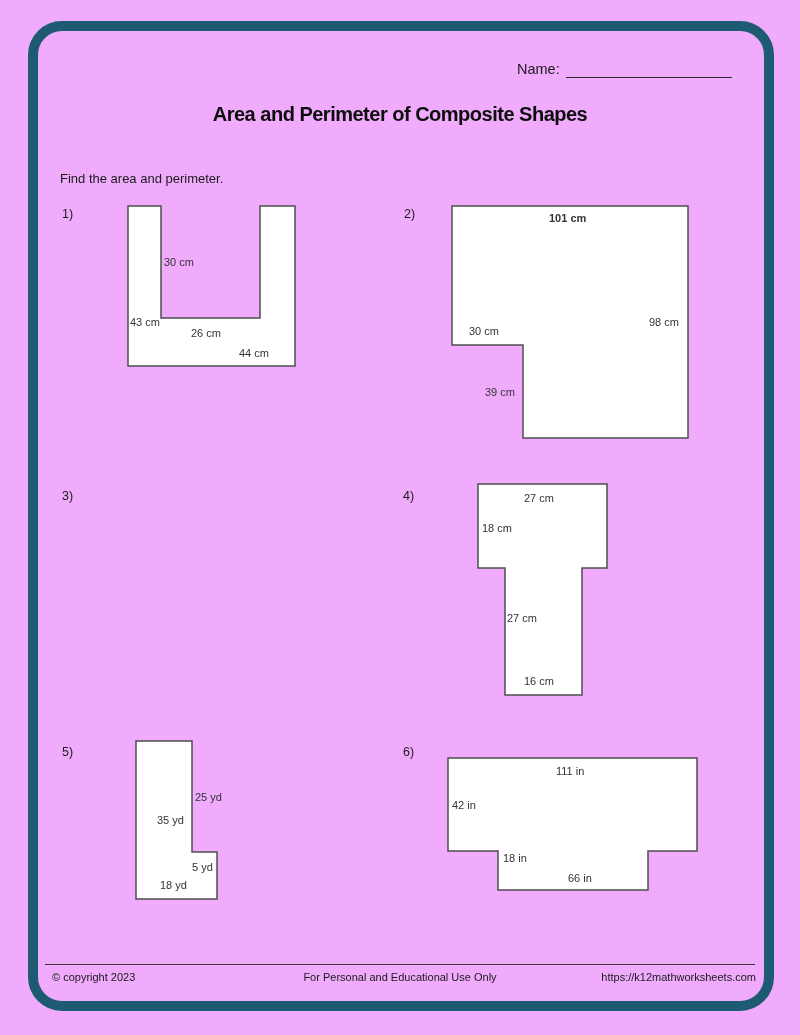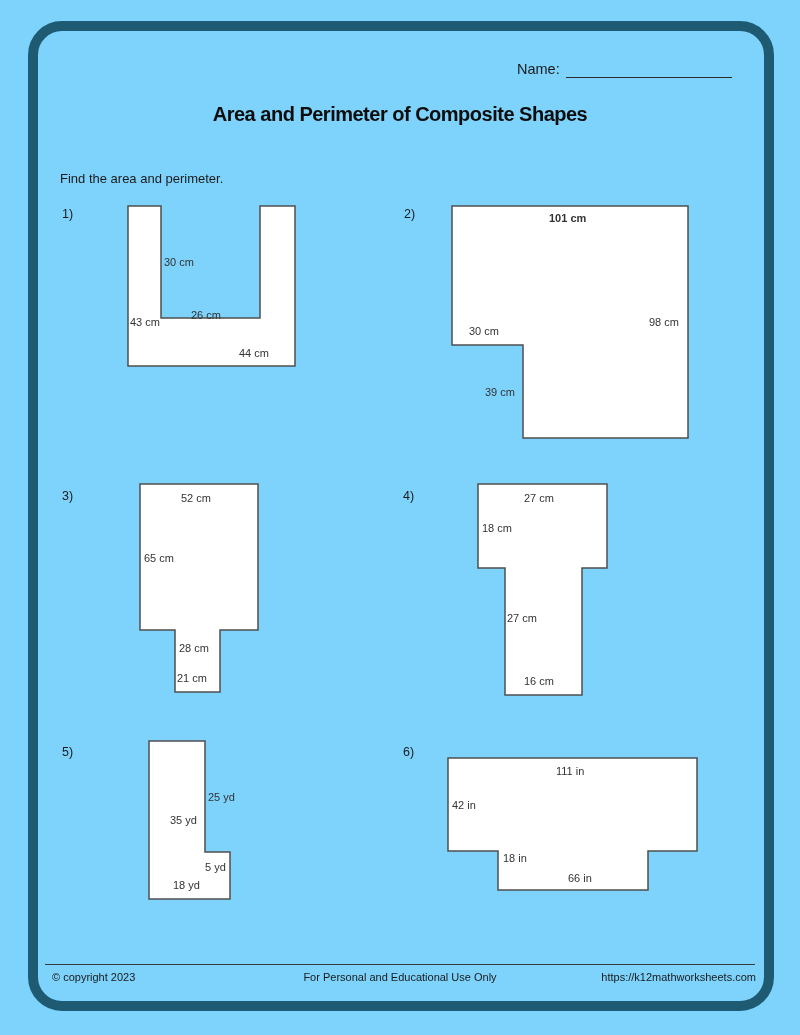--- a/index.html
+++ b/index.html
@@ -5,21 +5,21 @@
   html, body {
     margin: 0;
     padding: 0;
     background: #ffffff;
     font-family: "Liberation Sans", "DejaVu Sans", sans-serif;
   }
   .page {
     position: relative;
     width: 800px;
     height: 1035px;
-    background: #7dd3fc;
+    background: #f0abfc;
     overflow: hidden;
   }
   .frame {
     position: absolute;
     left: 28px;
     top: 21px;
     width: 746px;
     height: 990px;
     box-sizing: border-box;
     border: 10px solid #1e5b72;
@@ -113,59 +113,50 @@
 
   <div class="instruction">Find the area and perimeter.</div>
 
   <span class="pnum" style="left:62px; top:207px;">1)</span>
   <div class="shape" style="left:128px; top:206px; width:167px; height:160px;">
     <svg width="167" height="160">
       <polygon points="0,0 33,0 33,112 132,112 132,0 167,0 167,160 0,160"></polygon>
     </svg>
     <span class="dim" style="left:36px; top:50px;">30 cm</span>
     <span class="dim" style="left:2px;  top:110px;">43 cm</span>
-    <span class="dim" style="left:63px; top:103px;">26 cm</span>
+    <span class="dim" style="left:63px; top:121px;">26 cm</span>
     <span class="dim" style="left:111px;top:141px;">44 cm</span>
   </div>
 
   <span class="pnum" style="left:404px; top:207px;">2)</span>
   <div class="shape" style="left:452px; top:206px; width:236px; height:232px;">
     <svg width="236" height="232">
       <polygon points="0,0 236,0 236,232 71,232 71,139 0,139"></polygon>
     </svg>
     <span class="dim" style="left:97px; top:6px;font-weight:bold;">101 cm</span>
     <span class="dim" style="left:197px;top:110px;">98 cm</span>
     <span class="dim" style="left:17px; top:119px;">30 cm</span>
     <span class="dim" style="left:33px; top:180px;">39 cm</span>
   </div>
 
   <span class="pnum" style="left:62px; top:489px;">3)</span>
-  <div class="shape" style="left:140px; top:484px; width:118px; height:208px;">
-    <svg width="118" height="208">
-      <polygon points="0,0 118,0 118,146 80,146 80,208 35,208 35,146 0,146"></polygon>
-    </svg>
-    <span class="dim" style="left:41px; top:8px;">52 cm</span>
-    <span class="dim" style="left:4px;  top:68px;">65 cm</span>
-    <span class="dim" style="left:39px; top:158px;">28 cm</span>
-    <span class="dim" style="left:37px; top:188px;">21 cm</span>
-  </div>
 
   <span class="pnum" style="left:403px; top:489px;">4)</span>
   <div class="shape" style="left:478px; top:484px; width:129px; height:211px;">
     <svg width="129" height="211">
       <polygon points="0,0 129,0 129,84 104,84 104,211 27,211 27,84 0,84"></polygon>
     </svg>
     <span class="dim" style="left:46px; top:8px;">27 cm</span>
     <span class="dim" style="left:4px;  top:38px;">18 cm</span>
     <span class="dim" style="left:29px; top:128px;">27 cm</span>
     <span class="dim" style="left:46px; top:191px;">16 cm</span>
   </div>
 
   <span class="pnum" style="left:62px; top:745px;">5)</span>
-  <div class="shape" style="left:149px; top:741px; width:81px; height:158px;">
+  <div class="shape" style="left:136px; top:741px; width:81px; height:158px;">
     <svg width="81" height="158">
       <polygon points="0,0 56,0 56,111 81,111 81,158 0,158"></polygon>
     </svg>
     <span class="dim" style="left:59px; top:50px;">25 yd</span>
     <span class="dim" style="left:5px;  top:73px;margin-left:16px;">35 yd</span>
     <span class="dim" style="left:56px; top:120px;">5 yd</span>
     <span class="dim" style="left:24px; top:138px;">18 yd</span>
   </div>
 
   <span class="pnum" style="left:403px; top:745px;">6)</span>

